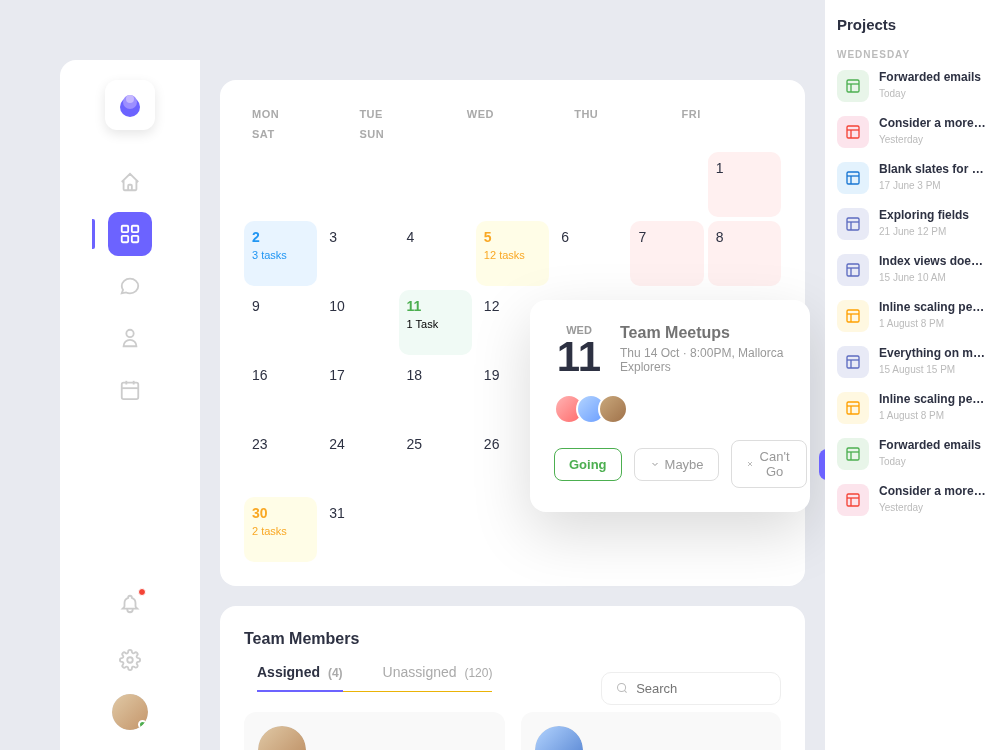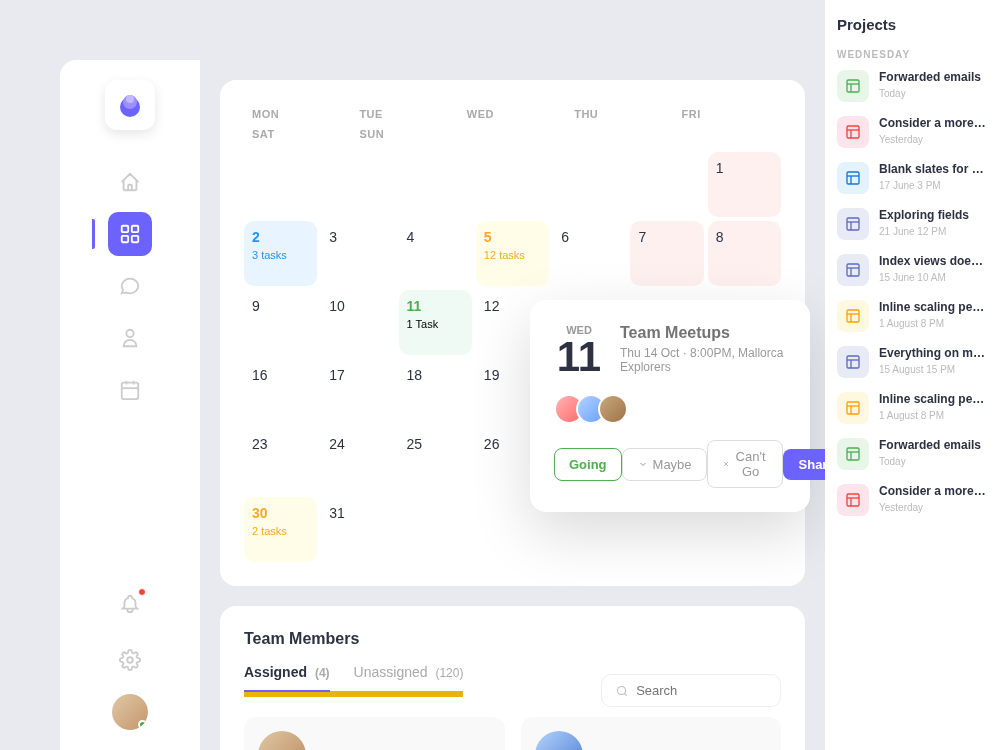--- a/index.html
+++ b/index.html
@@ -262,21 +262,21 @@
       height: 30px;
       border-radius: 50%;
       border: 2px solid white;
       margin-right: -8px;
       background: #ddd;
       overflow: hidden;
     }
 
     .popup-actions {
       display: flex;
-      gap: 0;
+      gap: 12px;
       align-items: center;
     }
 
     .btn-going {
       display: flex;
       align-items: center;
       gap: 4px;
       padding: 8px 14px;
       border: 1.5px solid #4caf50;
       border-radius: 8px;
@@ -339,23 +339,24 @@
 
     .team-title {
       font-size: 16px;
       font-weight: 700;
       color: #2d3142;
       margin-bottom: 16px;
     }
 
     .team-tabs {
       display: flex;
-      gap: 24px;
+      gap: 40px;
       margin-bottom: 20px;
-      border-bottom: 6px solid #eab308;
+      border-bottom: 1px solid #eab308;
+      margin-left: 13px;
     }
 
     .team-tab {
       font-size: 14px;
       font-weight: 500;
       color: #aaa;
       padding-bottom: 10px;
       cursor: pointer;
       border-bottom: 2px solid transparent;
       margin-bottom: -1px;

